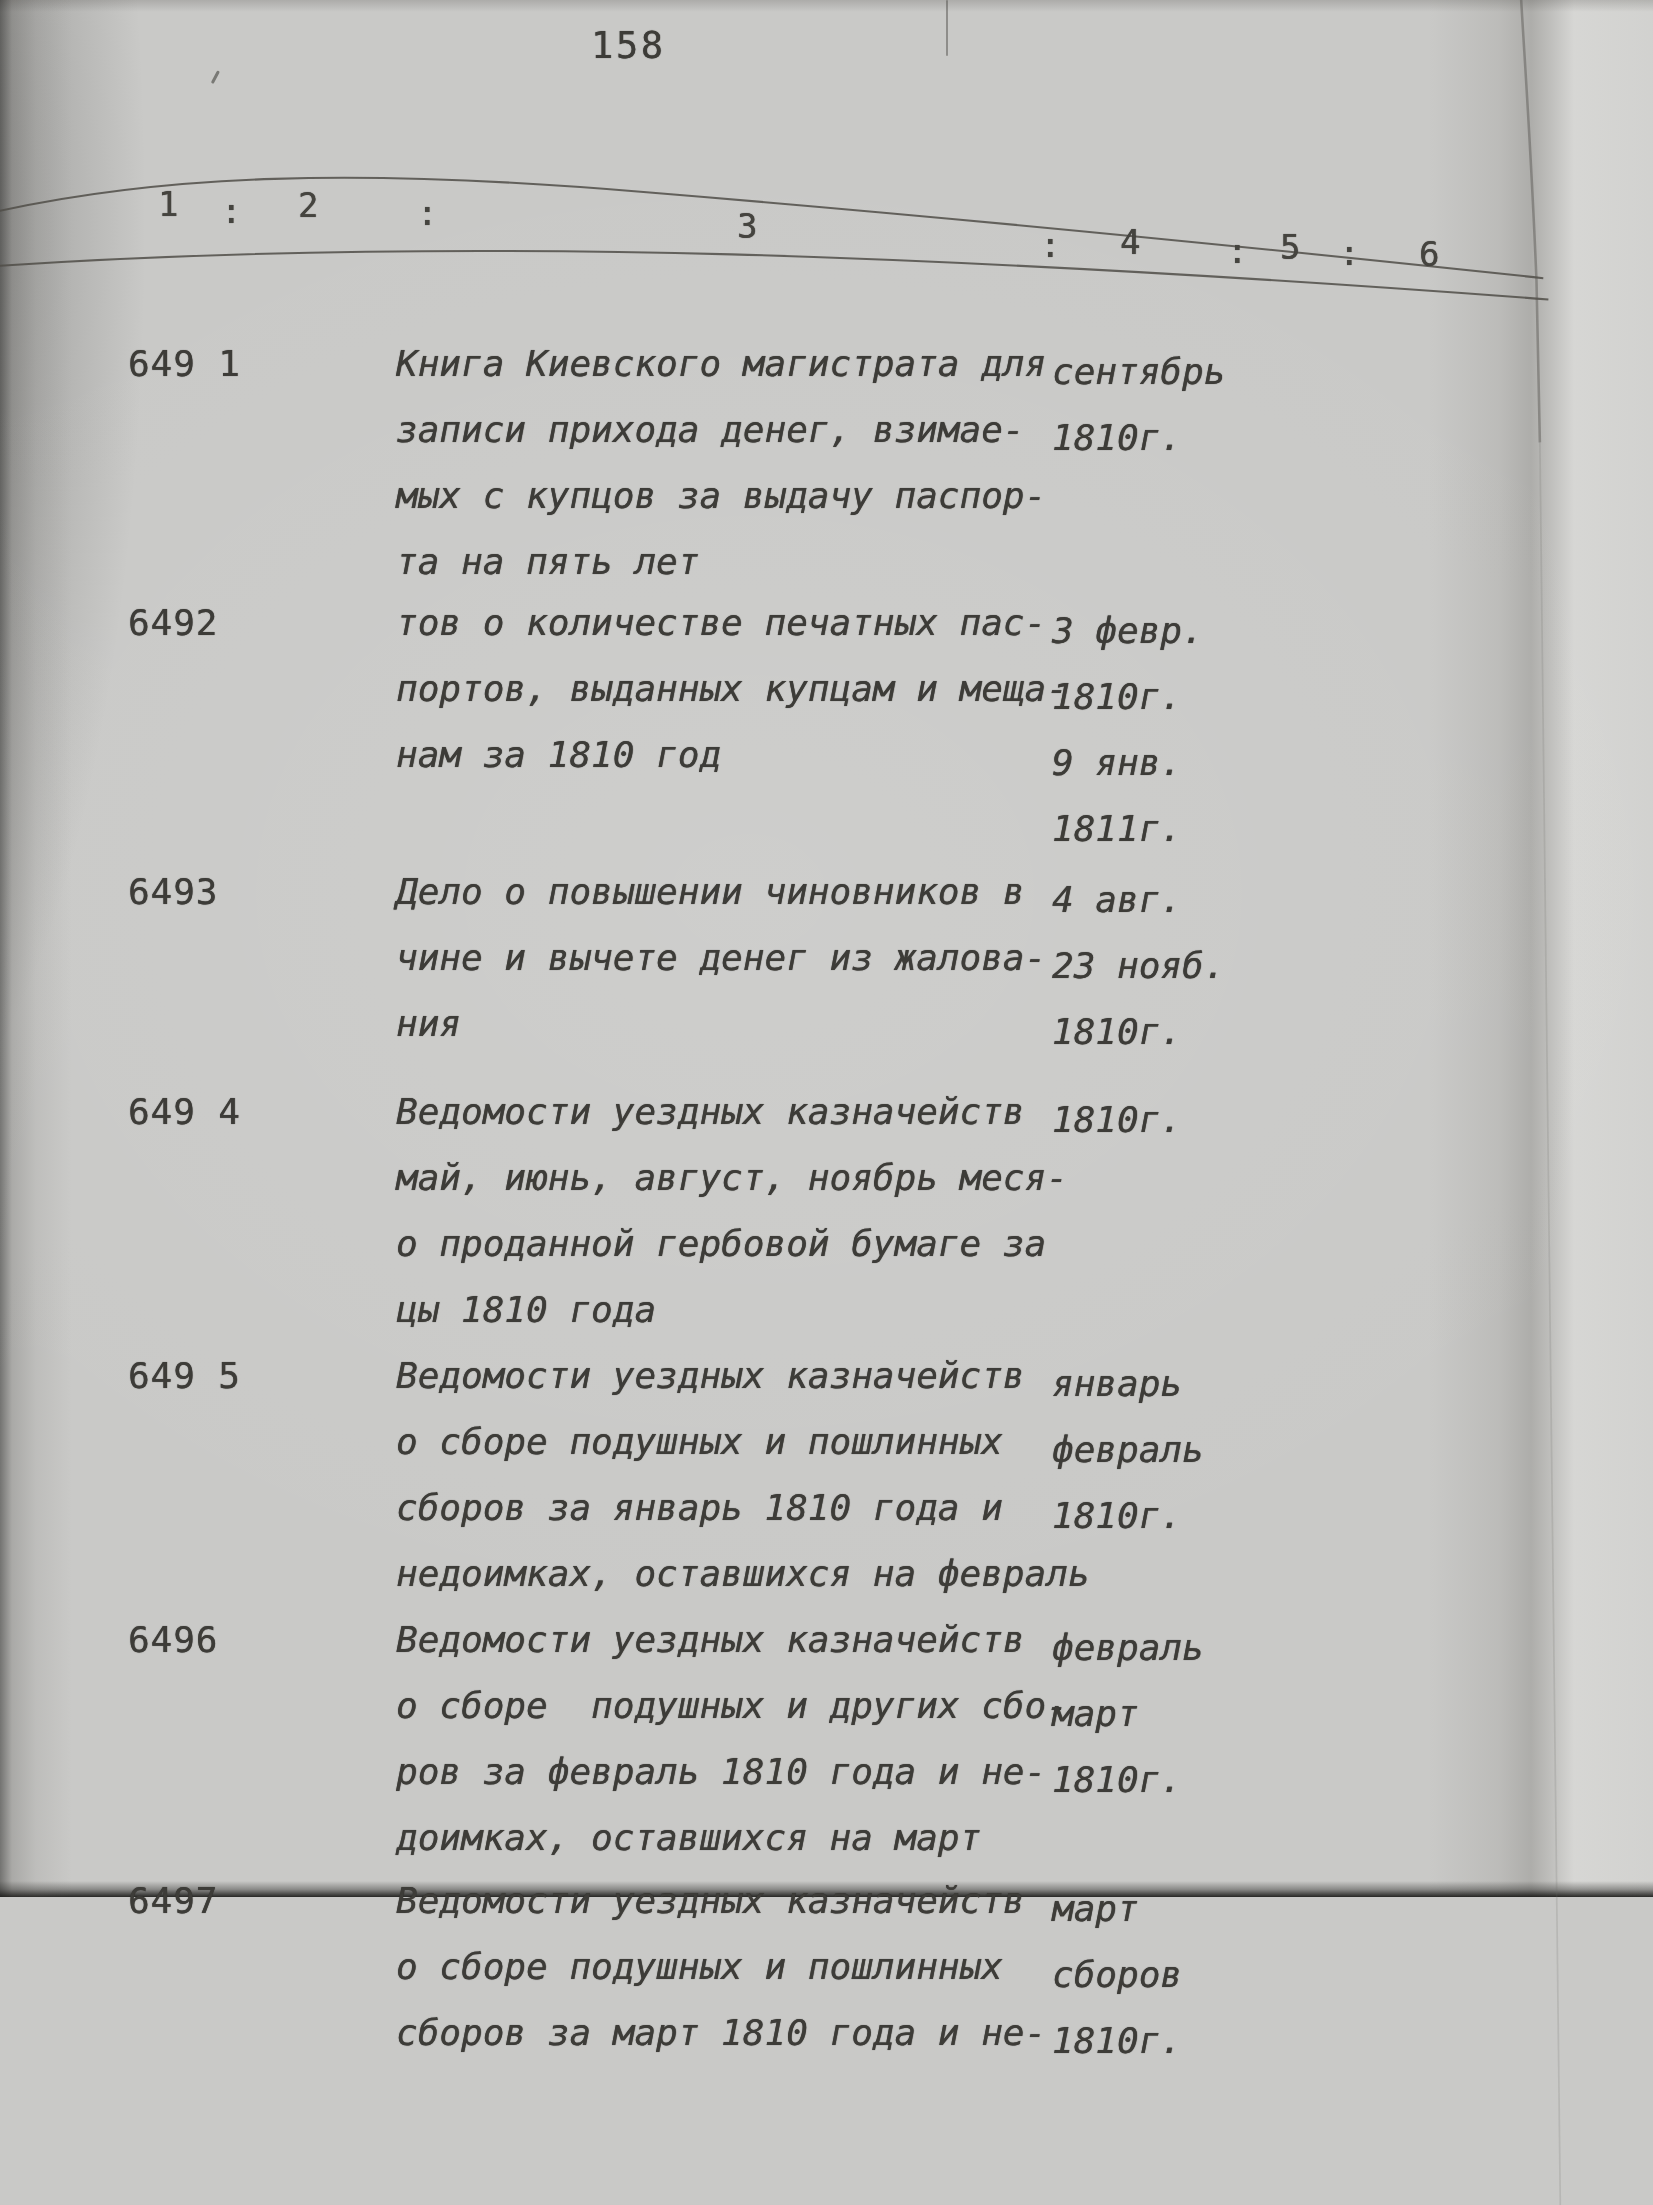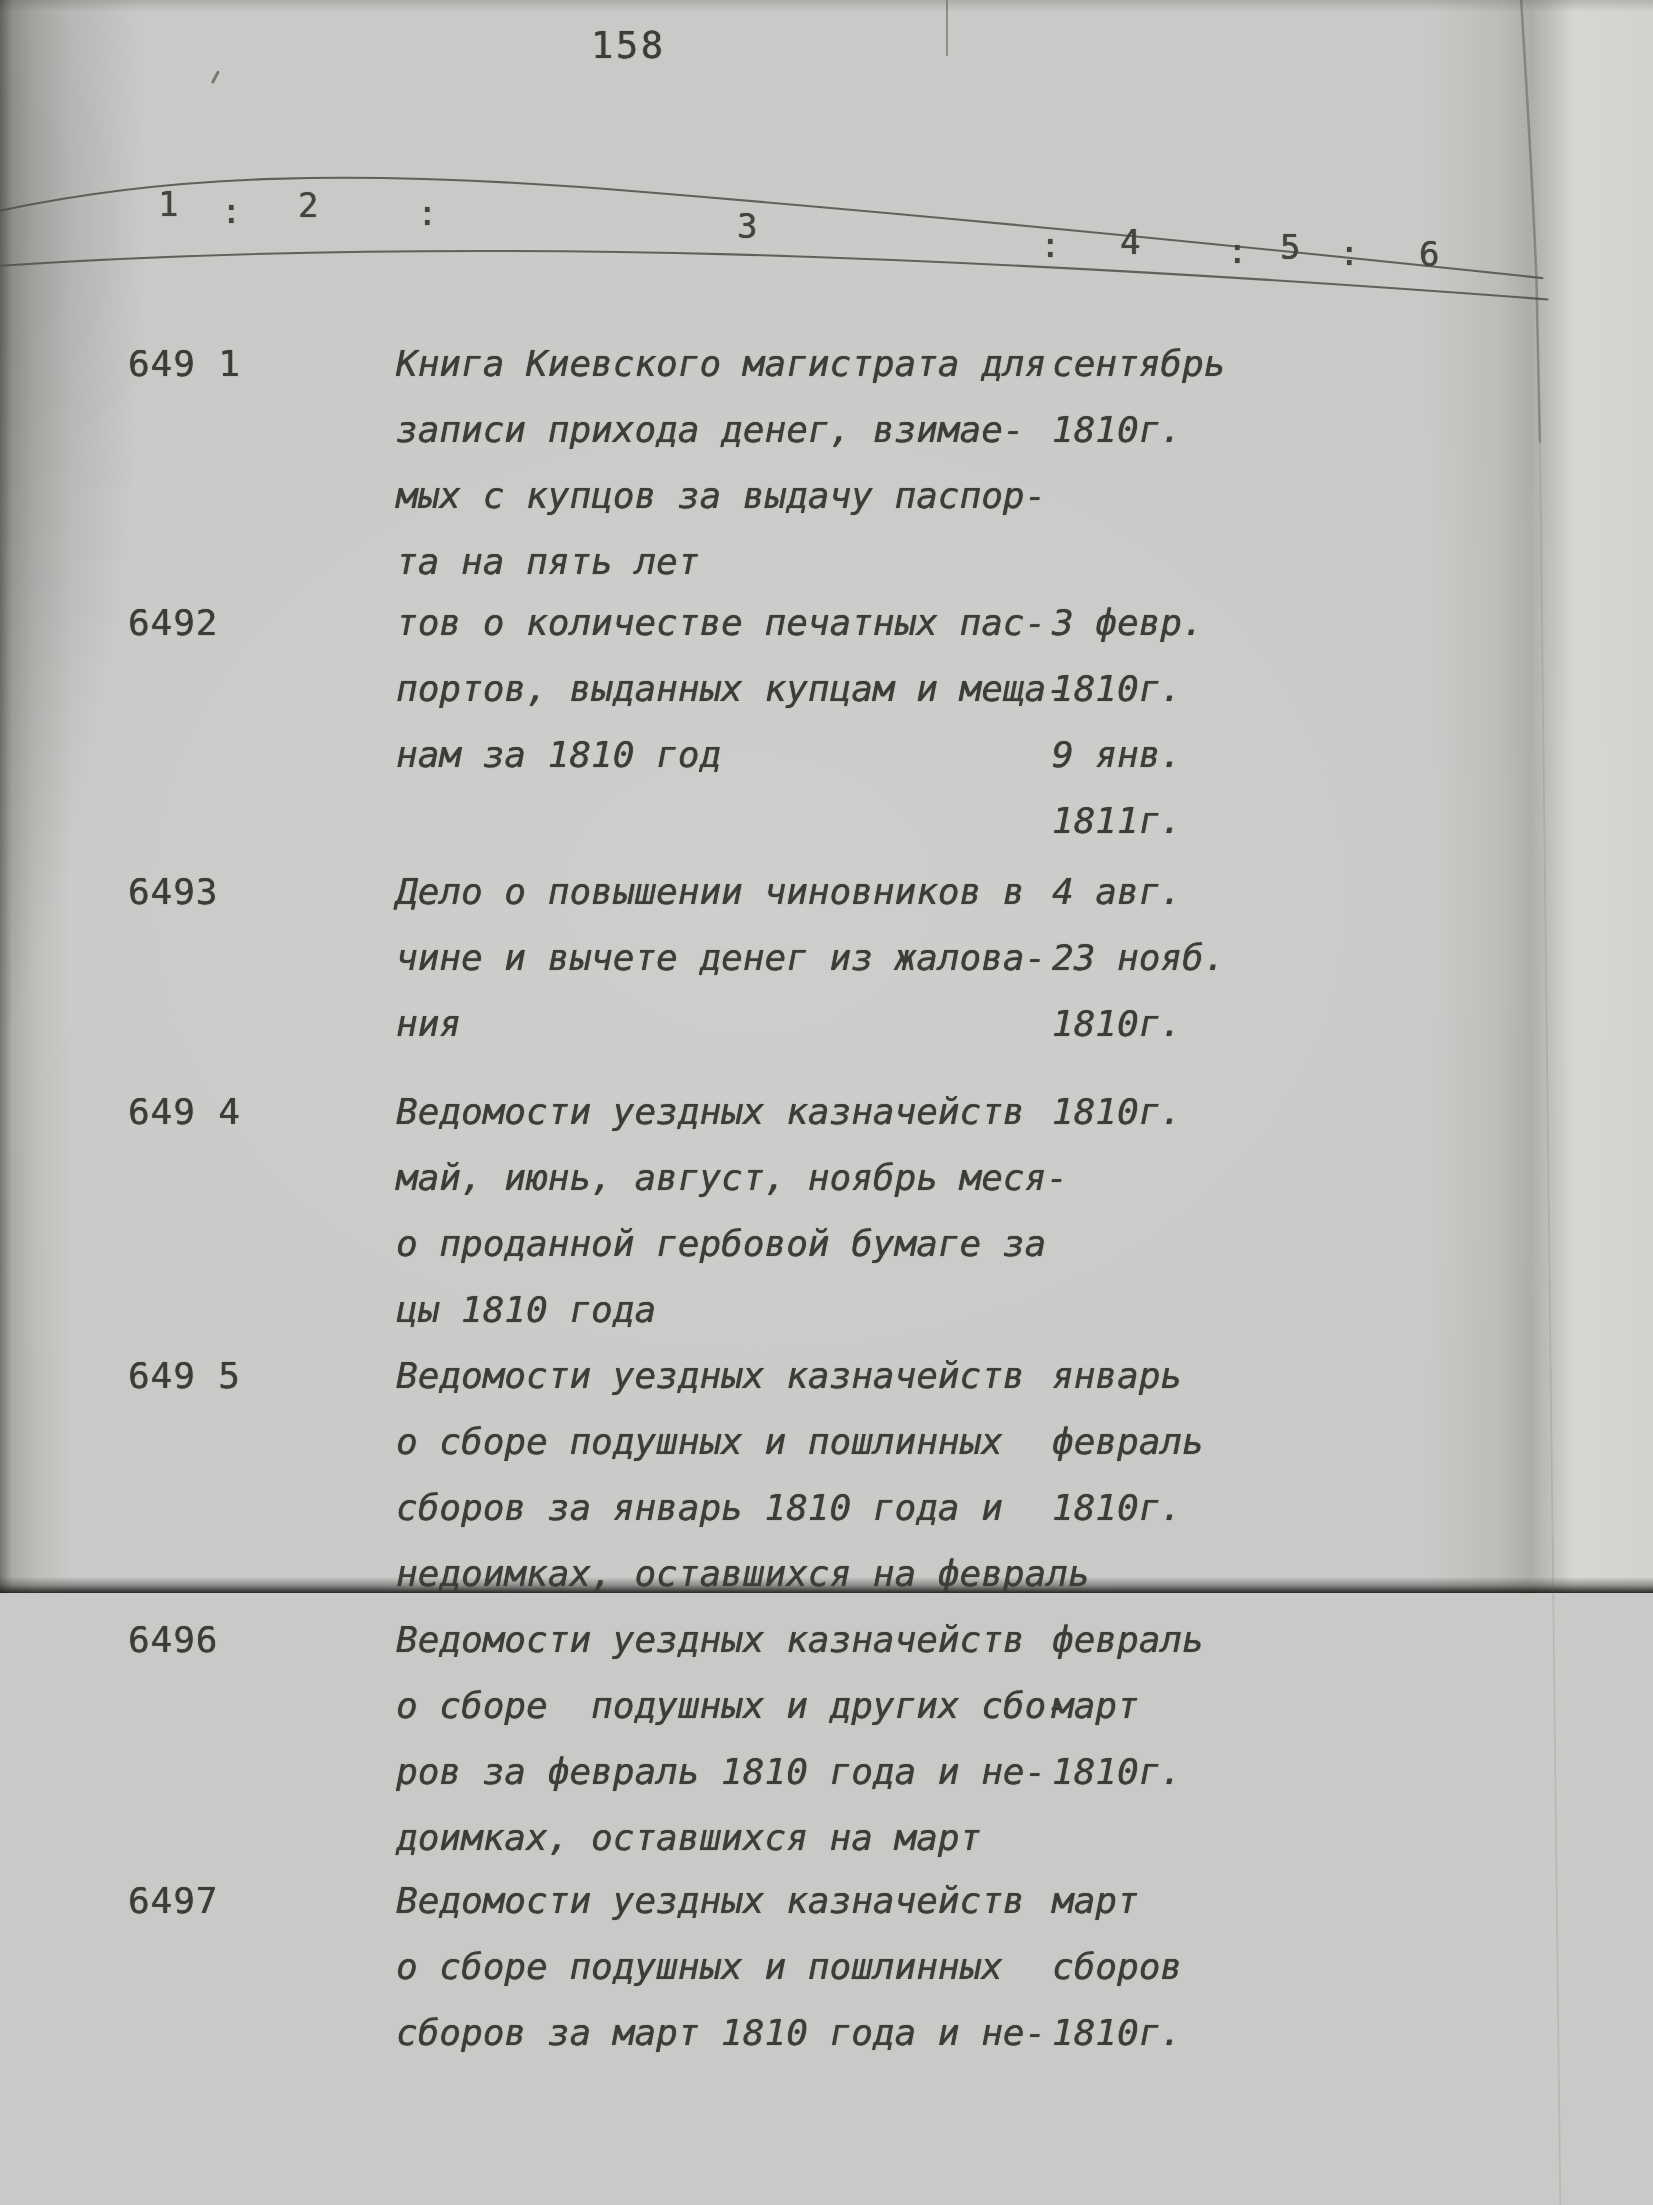--- a/index.html
+++ b/index.html
@@ -2,21 +2,21 @@
 <html style="font-size:13.6px"><head>
 <meta charset="utf-8">
 <style>
   html,body{margin:0;padding:0;}
   body{
     width:1654px;height:2205px;overflow:hidden;
     font-family:"DejaVu Sans Mono","Liberation Mono",monospace;
     background:#c9c9c7;
   }
   #scan{
-    position:relative;width:1654px;height:1593px;
+    position:relative;width:1654px;height:1897px;
     background:
       radial-gradient(1446px 1106px at 749px 893px, rgba(255,255,255,0.09), transparent 70%),
       linear-gradient(90deg, rgba(30,30,28,0.50) 0px, rgba(58,56,52,0.22) 12px, rgba(90,88,84,0.10) 36px, transparent 72px),
       radial-gradient(357px 1276px at -111px 221px, rgba(25,25,23,0.40), transparent 72%),
       linear-gradient(180deg, rgba(70,68,64,0.22), transparent 12px),
       linear-gradient(0deg, rgba(10,10,8,0.85) 0px, rgba(22,22,20,0.35) 7.7px, transparent 16px),
       linear-gradient(90deg, transparent 1429px, rgba(95,92,86,0.12) 1499px, rgba(76,74,68,0.22) 1531px, rgba(130,128,122,0.12) 1552px, rgba(236,236,233,0.38) 1574px, rgba(228,228,225,0.32) 1654px),
       #c9c9c7;
     color:#3d3c38;
   }
@@ -29,21 +29,21 @@
   }
   .header-cell{
     position:absolute;font-size:34px;color:#45443f;
   }
   .entry{position:absolute;left:0;width:1654px;}
   .entry .num{
     position:absolute;left:128px;top:0;
     font-size:36px;height:66px;line-height:66px;white-space:pre;letter-spacing:0.9px;
   }
   .entry .desc{position:absolute;left:396px;top:0;}
-  .entry .dates{position:absolute;left:1052px;top:0;}
+  .entry .dates{position:absolute;left:1052px;top:8px;}
   .line{
     white-space:pre;height:66px;line-height:66px;font-size:36px;font-style:italic;
   }
   .speck{position:absolute;background:rgba(55,54,50,0.55);border-radius:1.7px;}
   #speck-1{left:214px;top:70px;width:2.6px;height:13.6px;transform:rotate(28deg);}
   #scratch-top{left:946px;top:0;width:1.7px;height:56px;background:rgba(70,68,64,0.45);}
   #rules-svg{position:absolute;left:0;top:0;}
 </style>
 </head>
 <body>

